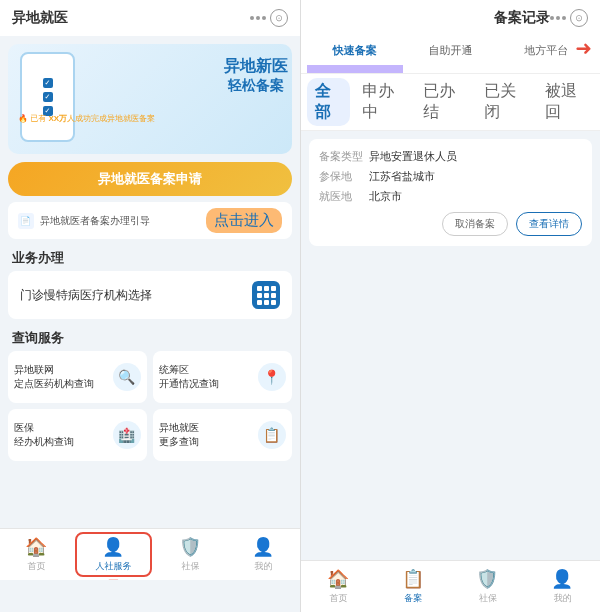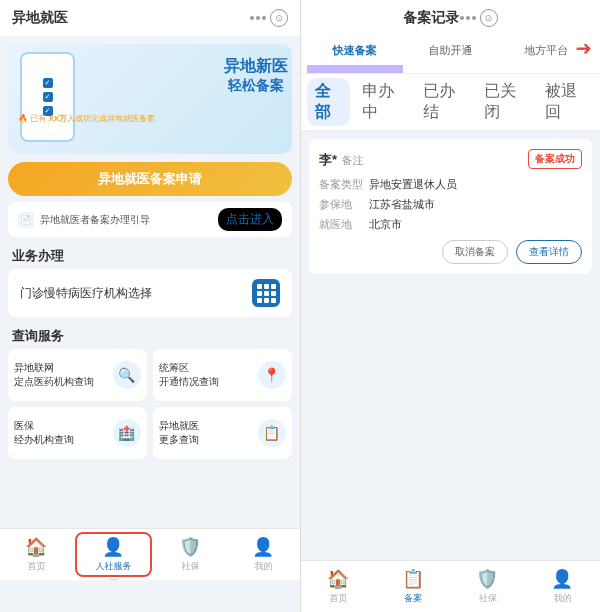--- a/index.html
+++ b/index.html
@@ -130,22 +130,22 @@
     .guide-left {
       display: flex; align-items: center; gap: 6px;
     }
     .guide-icon-box {
       width: 16px; height: 16px; background: #eef5ff; border-radius: 3px;
       display: flex; align-items: center; justify-content: center;
       font-size: 9px; color: #1a6fb5;
     }
     .guide-text { font-size: 10px; color: #555; }
     .guide-btn {
-      background: #000000; border-radius: 10px; padding: 3px 8px;
-      font-size: 12px; color: #1a6fb5; cursor: pointer; font-family: Liberation Mono, monospace;
+      background: #fdba74; border-radius: 10px; padding: 3px 8px;
+      font-size: 15px; color: #1a6fb5; cursor: pointer; font-family: Liberation Mono, monospace;
     }
 
     
     .section-title {
       padding: 4px 12px 4px;
       font-size: 13px;
       font-weight: 600;
       color: #333;
     }
 
@@ -241,21 +241,21 @@
       display: flex;
       flex-direction: column;
       overflow: hidden;
     }
 
     .right-header {
       background: white;
       padding: 8px 12px;
       display: flex;
       align-items: center;
-      justify-content: center;
+      justify-content: flex-end;
       height: 36px;
     }
     .right-header-title {
       font-size: 14px;
       font-weight: 600;
       color: #333;
     }
 
     
     .tabs-top {
@@ -539,27 +539,20 @@
     <div class="tab-sub">
       <span>已关闭</span>
     </div>
     <div class="tab-sub">
       <span>被退回</span>
     </div>
   </div>
 
   <div class="record-area">
     <div class="record-card">
-      <div class="record-header">
-        <div>
-          <span class="record-name">李*</span>
-          <span style="font-size:11px;color:#999;"> 备注</span>
-        </div>
-        <div class="status-badge">备案成功</div>
-      </div>
 
       <div class="record-row">
         <span class="record-label">备案类型</span>
         <span class="record-value">异地安置退休人员</span>
       </div>
       <div class="record-row">
         <span class="record-label">参保地</span>
         <span class="record-value">江苏省盐城市</span>
       </div>
       <div class="record-row">

